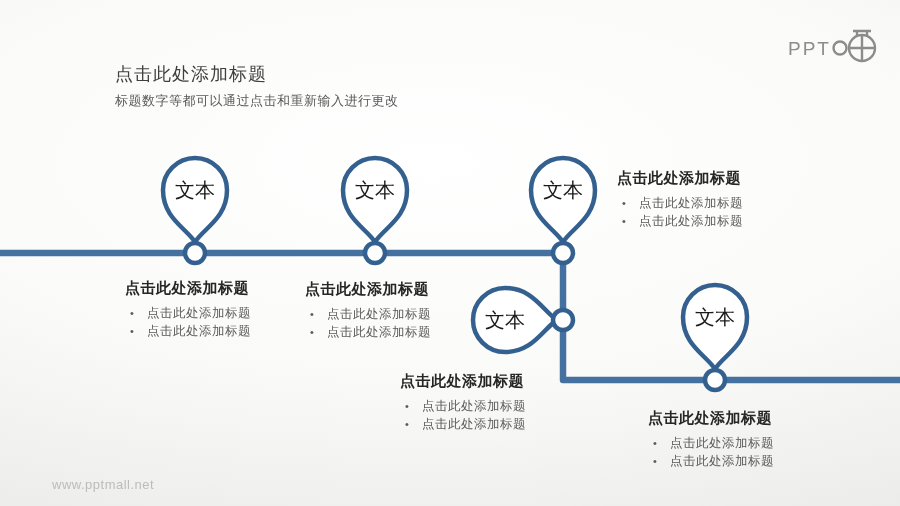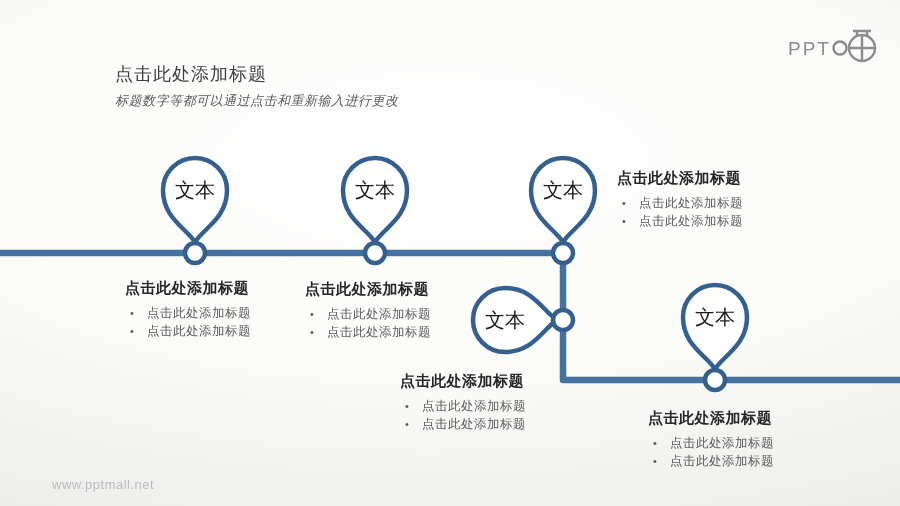--- a/index.html
+++ b/index.html
@@ -8,21 +8,21 @@
     font-family:"Liberation Sans","DejaVu Sans",sans-serif;
     background: radial-gradient(ellipse 130% 95% at 48% 32%,
       #ffffff 0%, #fafaf8 45%, #ececea 82%, #e1e1df 100%);
   }
   .header-title {
     position:absolute; left:115px; top:62px;
     font-size:18px; color:#3f3f3f; letter-spacing:1px;
   }
   .header-subtitle {
     position:absolute; left:115px; top:92px;
-    font-size:13px; color:#595959; letter-spacing:0.5px;font-style:italic;
+    font-size:13px; color:#595959; letter-spacing:0.5px;
   }
   .timeline-svg { position:absolute; left:0; top:0; }
   .tl-path {
     fill:none; stroke:var(--timeline-line,#44719F);
     stroke-width:6.5; stroke-linejoin:round;
   }
   .pin {
     fill:#ffffff; stroke:var(--marker-stroke,#33608F); stroke-width:4.5;
     stroke-linejoin:round;
   }

